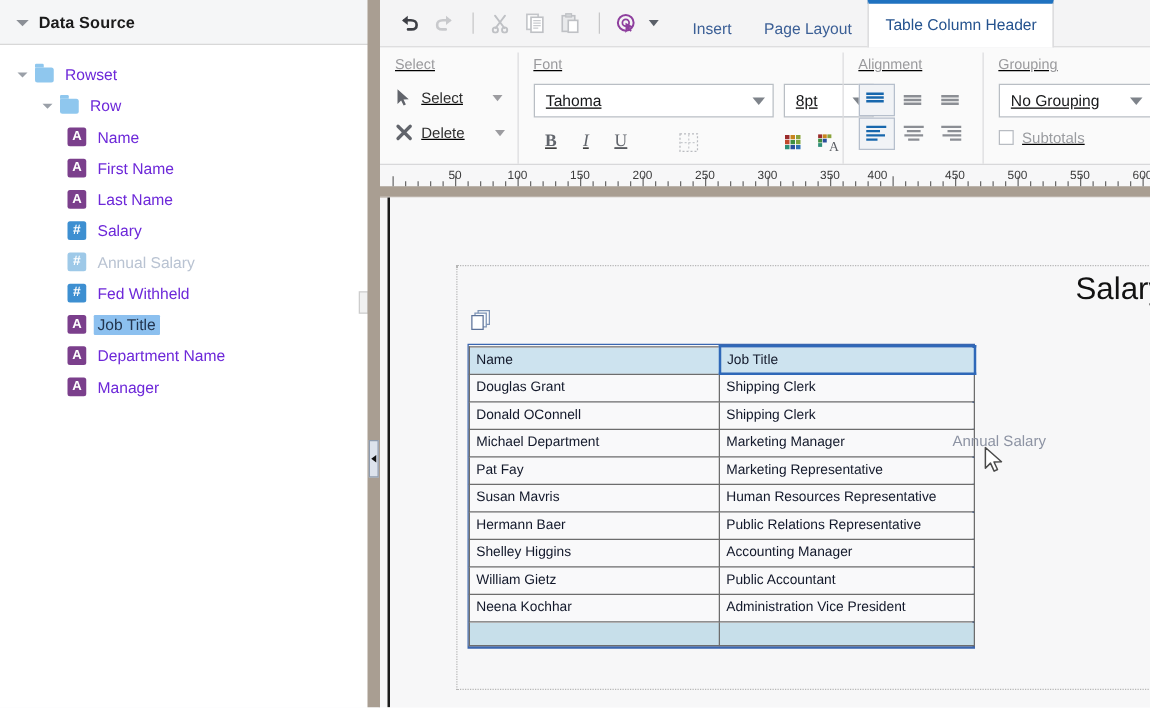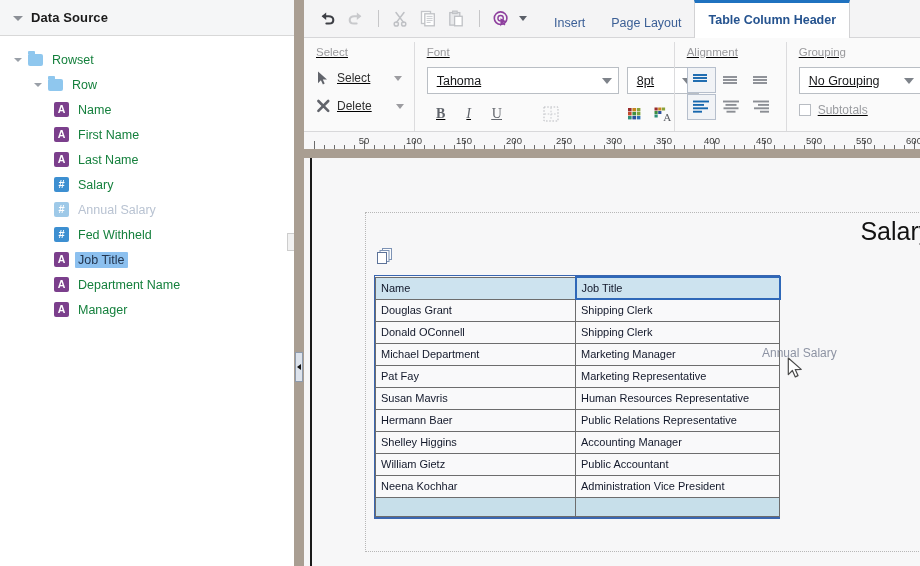--- a/index.html
+++ b/index.html
@@ -59,21 +59,21 @@
     font-size: 12.5px;
   }
   .node {
     display: flex;
     align-items: center;
     height: 25px;
     gap: 6px;
     white-space: nowrap;
   }
   .node-label {
-    color: #15803d;
+    color: #6d28d9;
     font-size: 12.5px;
     padding: 1px 3px;
     border-radius: 1px;
   }
   .node-label.dim { color: #b9c3d2; }
   .node-label.sel {
     background: #8cc0ef;
     color: #23354f;
   }
   .folder-ico {
@@ -198,21 +198,21 @@
     font-size: 12.5px;
     color: #3b5f96;
     white-space: nowrap;
   }
   .tab.active {
     background: #ffffff;
     border: 1px solid #d2d2d4;
     border-bottom: none;
     border-top: 3px solid #1f72c0;
     color: #25538f;
-    font-weight: bold;
+    font-weight: normal;
     height: 38px;
     align-items: center;
     position: relative;
     z-index: 3;
   }
 
   
   #ribbon {
     position: relative;
     height: 94px;
@@ -751,21 +751,21 @@
         <div class="rtick minor" style="left: 590px;"></div>
         <div class="rtick minor" style="left: 600px;"></div>
         <div class="rtick major" style="left: 610px;"></div>
         <div class="rlab" style="left: 60px;">50</div>
         <div class="rlab" style="left: 110px;">100</div>
         <div class="rlab" style="left: 160px;">150</div>
         <div class="rlab" style="left: 210px;">200</div>
         <div class="rlab" style="left: 260px;">250</div>
         <div class="rlab" style="left: 310px;">300</div>
         <div class="rlab" style="left: 360px;">350</div>
-        <div class="rlab" style="left: 408px; text-align: center;">400</div>
+        <div class="rlab" style="left: 398px; text-align: center;">400</div>
         <div class="rlab" style="left: 460px;">450</div>
         <div class="rlab" style="left: 510px;">500</div>
         <div class="rlab" style="left: 560px; text-align: center;">550</div>
         <div class="rlab" style="left: 610px;">600</div>
       </div>
 
     <div id="canvas-wrap">
       <div id="page">
 
         <div id="report-region">

